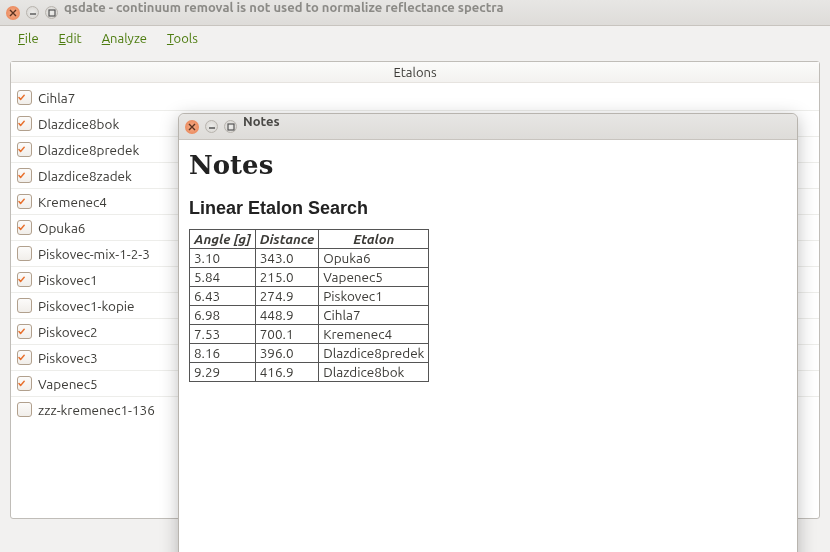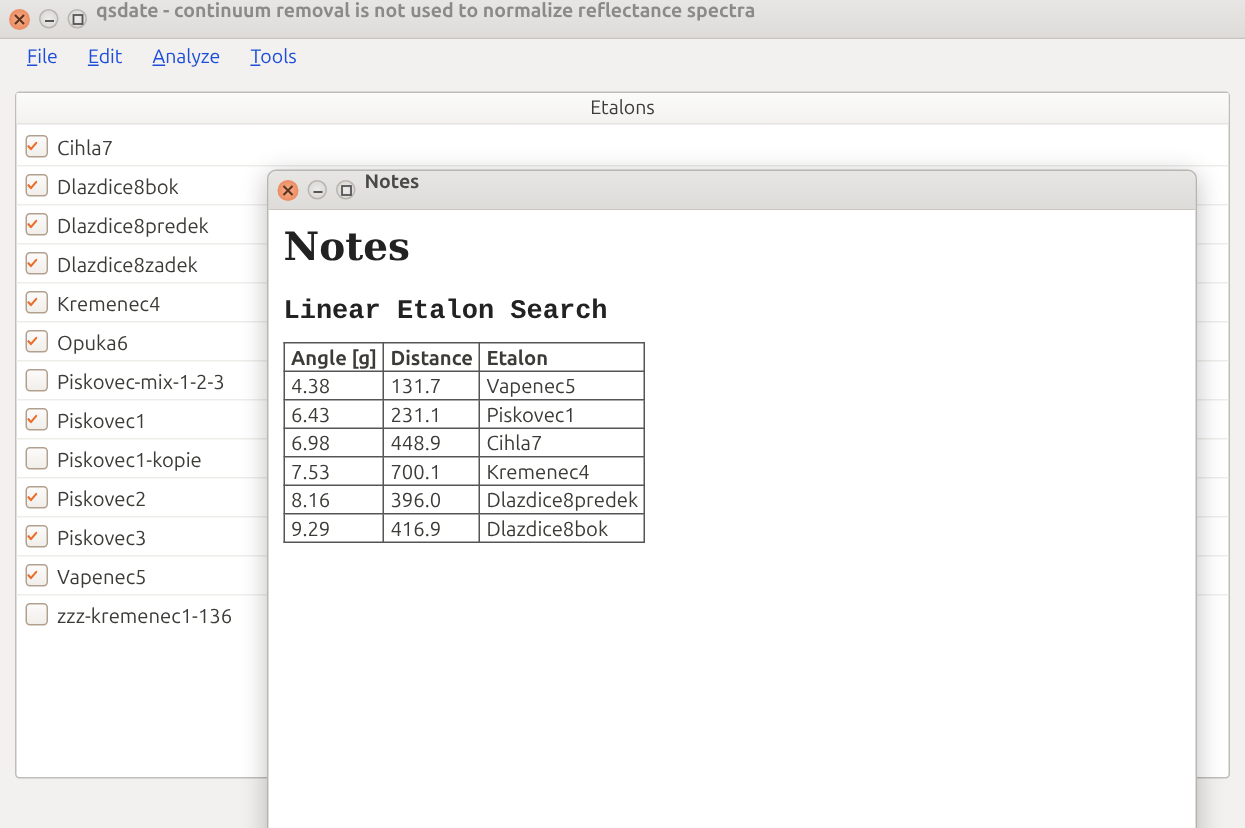--- a/index.html
+++ b/index.html
@@ -43,21 +43,21 @@
     background: #f2f1f0;
     display: flex;
     align-items: center;
     padding: 0 8px;
     gap: 0;
     border-bottom: 1px solid #f2f1f0;
   }
   .menu-item {
     padding: 3px 10px;
     cursor: default;
-    color: #1d4ed8;
+    color: #4d7c0f;
   }
   .menu-item span.accel { text-decoration: underline; }
   
   .workarea { padding: 10px 10px 0 10px; }
   .panel {
     border: 1px solid #c0bdb8;
     border-radius: 3px;
     background: #ffffff;
     width: 100%;
     height: 458px;
@@ -121,42 +121,43 @@
     font-weight: bold;
     margin: 2px 0 18px 0;
     color: #222;
     font-family: "DejaVu Serif","Times New Roman",serif;
   }
   .notes-h2 {
     font-size: 18px;
     font-weight: bold;
     margin: 0 0 10px 0;
     color: #222;
-    font-family: Liberation Mono, monospace;
+    font-family: Liberation Sans, sans-serif;
   }
   .notes-filename {
     font-size: 13px;
     margin-bottom: 3px;
     color: #222;
   }
   table.results {
     border-collapse: collapse;
     border: 1px solid #555;
     font-size: 13.5px;
   }
   table.results th, table.results td {
     border: 1px solid #555;
     padding: 1px 4px;
     text-align: left;
     background: #fff;
     white-space: nowrap;
   }
   table.results th {
     font-weight: bold;
-    text-align: left;
+    text-align: center;
+    font-style: italic;
   }
 </style>
 </head>
 <body>
 
 <div class="titlebar">
   <div class="tb-buttons">
     <div class="tb-btn tb-close">
       <svg width="8" height="8" viewBox="0 0 8 8">
           <path d="M1 1 L7 7 M7 1 L1 7" stroke="#5a3220" stroke-width="1.4"></path>
@@ -310,27 +311,32 @@
     <table class="results">
       <thead>
           <tr id="results-head">
             <th>Angle [g]</th>
             <th>Distance</th>
             <th>Etalon</th>
           </tr>
         </thead>
       <tbody id="results-body">
           <tr>
-            <td>4.38</td>
-            <td>131.7</td>
+            <td>3.10</td>
+            <td>343.0</td>
+            <td>Opuka6</td>
+          </tr>
+          <tr>
+            <td>5.84</td>
+            <td>215.0</td>
             <td>Vapenec5</td>
           </tr>
           <tr>
             <td>6.43</td>
-            <td>231.1</td>
+            <td>274.9</td>
             <td>Piskovec1</td>
           </tr>
           <tr>
             <td>6.98</td>
             <td>448.9</td>
             <td>Cihla7</td>
           </tr>
           <tr>
             <td>7.53</td>
             <td>700.1</td>

